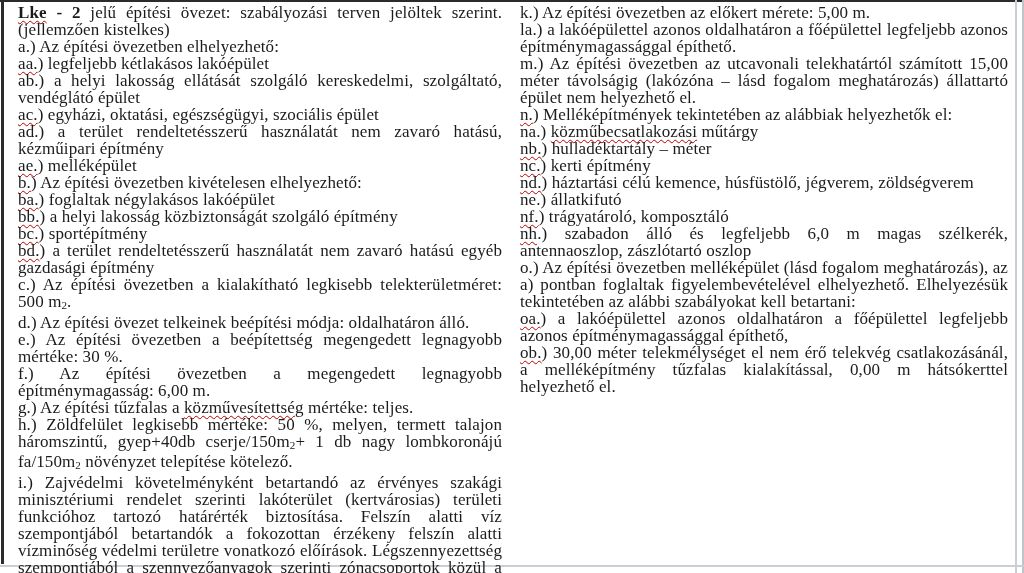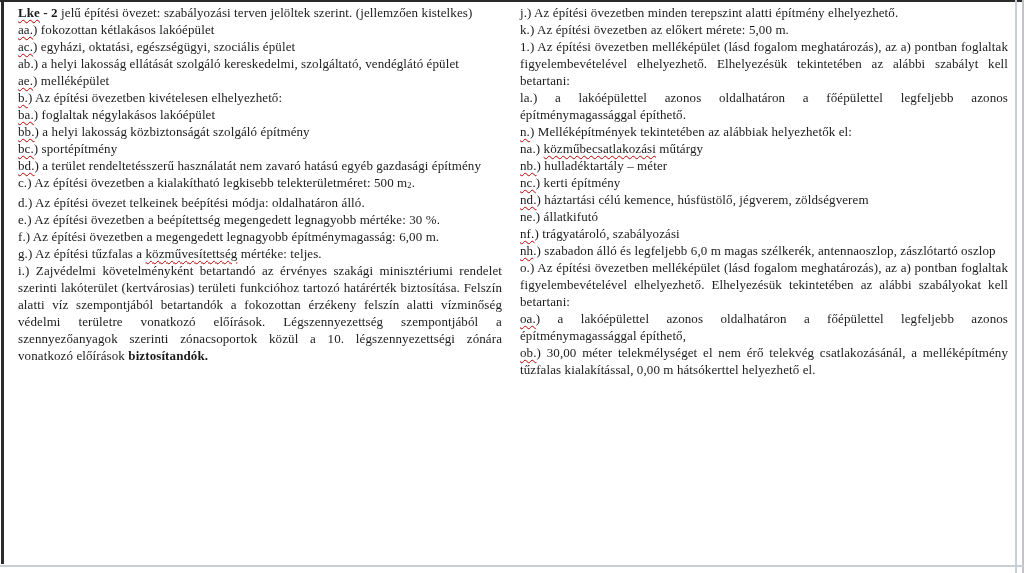--- a/index.html
+++ b/index.html
@@ -50,21 +50,21 @@
     background: var(--border-light, #c9cfd6);
   }
   .column {
     position: absolute;
     top: 4px;
   }
   .column-left  { left: 18px;  width: 484px; }
   .column-right { left: 520px; width: 488px; }
   .para {
     margin: 0;
-    font-size: 13px;
+    font-size: 17px;
     line-height: 17px;
     text-align: justify;
     letter-spacing: 0.1px;
   }
   .bold { font-weight: bold; }
   .squiggle {
     text-decoration-line: underline;
     text-decoration-style: wavy;
     text-decoration-color: var(--squiggle-red, #bb0000);
     text-decoration-thickness: 1px;
@@ -80,46 +80,48 @@
 
 <div class="page">
   <div class="border-top"></div>
   <div class="border-left"></div>
   <div class="border-right-inner"></div>
   <div class="border-right-edge"></div>
   <div class="border-bottom"></div>
 
   <div class="column column-left">
       <p class="para"><span class="bold squiggle">Lke</span><span class="bold"> - 2</span><span> jelű építési övezet: szabályozási terven jelöltek szerint. (jellemzően kistelkes)</span></p>
-      <p class="para"><span class="squiggle">aa.</span><span>) fokozottan kétlakásos lakóépület</span></p>
+      <p class="para"><span>a.) Az építési övezetben elhelyezhető:</span></p>
+      <p class="para"><span class="squiggle">aa.</span><span>) legfeljebb kétlakásos lakóépület</span></p>
+      <p class="para"><span>ab.) a helyi lakosság ellátását szolgáló kereskedelmi, szolgáltató, vendéglátó épület</span></p>
       <p class="para"><span class="squiggle">ac.</span><span>) egyházi, oktatási, egészségügyi, szociális épület</span></p>
-      <p class="para"><span>ab.) a helyi lakosság ellátását szolgáló kereskedelmi, szolgáltató, vendéglátó épület</span></p>
+      <p class="para"><span>ad.) a terület rendeltetésszerű használatát nem zavaró hatású, kézműipari építmény</span></p>
       <p class="para"><span class="squiggle">ae.</span><span>) melléképület</span></p>
       <p class="para"><span class="squiggle">b.</span><span>) Az építési övezetben kivételesen elhelyezhető:</span></p>
       <p class="para"><span class="squiggle">ba.</span><span>) foglaltak négylakásos lakóépület</span></p>
       <p class="para"><span class="squiggle">bb.</span><span>) a helyi lakosság közbiztonságát szolgáló építmény</span></p>
       <p class="para"><span class="squiggle">bc.</span><span>) sportépítmény</span></p>
       <p class="para"><span class="squiggle">bd.</span><span>) a terület rendeltetésszerű használatát nem zavaró hatású egyéb gazdasági építmény</span></p>
       <p class="para"><span>c.) Az építési övezetben a kialakítható legkisebb telekterületméret: 500 m</span><span class="subscript">2</span><span>.</span></p>
       <p class="para"><span>d.) Az építési övezet telkeinek beépítési módja: oldalhatáron álló.</span></p>
       <p class="para"><span>e.) Az építési övezetben a beépítettség megengedett legnagyobb mértéke: 30 %.</span></p>
       <p class="para"><span>f.) Az építési övezetben a megengedett legnagyobb építménymagasság: 6,00 m.</span></p>
       <p class="para"><span>g.) Az építési tűzfalas a </span><span class="squiggle">közművesítettség</span><span> mértéke: teljes.</span></p>
+      <p class="para"><span>h.) Zöldfelület legkisebb mértéke: 50 %, melyen, termett talajon háromszintű, gyep+40db cserje/150m</span><span class="subscript">2</span><span>+ 1 db nagy lombkoronájú fa/150m</span><span class="subscript">2</span><span> növényzet telepítése kötelező.</span></p>
       <p class="para"><span>i.) Zajvédelmi követelményként betartandó az érvényes szakági minisztériumi rendelet szerinti lakóterület (kertvárosias) területi funkcióhoz tartozó határérték biztosítása. Felszín alatti víz szempontjából betartandók a fokozottan érzékeny felszín alatti vízminőség védelmi területre vonatkozó előírások. Légszennyezettség szempontjából a szennyezőanyagok szerinti zónacsoportok közül a 10. légszennyezettségi zónára vonatkozó előírások </span><span class="bold">biztosítandók.</span></p>
     </div>
   <div class="column column-right">
-      <p class="para"><span>j.) Az építési övezetben minden terepszint alatti építmény elhelyezhető.</span></p>
       <p class="para"><span>k.) Az építési övezetben az előkert mérete: 5,00 m.</span></p>
-      <p class="para"><span>1.) Az építési övezetben melléképület (lásd fogalom meghatározás), az a) pontban foglaltak figyelembevételével elhelyezhető. Elhelyezésük tekintetében az alábbi szabályt kell betartani:</span></p>
       <p class="para"><span>la.) a lakóépülettel azonos oldalhatáron a főépülettel legfeljebb azonos építménymagassággal építhető.</span></p>
+      <p class="para"><span>m.) Az építési övezetben az utcavonali telekhatártól számított 15,00 méter távolságig (lakózóna – lásd fogalom meghatározás) állattartó épület nem helyezhető el.</span></p>
       <p class="para"><span class="squiggle">n.</span><span>) Melléképítmények tekintetében az alábbiak helyezhetők el:</span></p>
       <p class="para"><span>na.) </span><span class="squiggle">közműbecsatlakozási</span><span> műtárgy</span></p>
       <p class="para"><span class="squiggle">nb.</span><span>) hulladéktartály – méter</span></p>
       <p class="para"><span class="squiggle">nc.</span><span>) kerti építmény</span></p>
       <p class="para"><span class="squiggle">nd.</span><span>) háztartási célú kemence, húsfüstölő, jégverem, zöldségverem</span></p>
       <p class="para"><span>ne.) állatkifutó</span></p>
-      <p class="para"><span class="squiggle">nf.</span><span>) trágyatároló, szabályozási</span></p>
+      <p class="para"><span class="squiggle">nf.</span><span>) trágyatároló, komposztáló</span></p>
       <p class="para"><span class="squiggle">nh</span><span>.) szabadon álló és legfeljebb 6,0 m magas szélkerék, antennaoszlop, zászlótartó oszlop</span></p>
       <p class="para"><span>o.) Az építési övezetben melléképület (lásd fogalom meghatározás), az a) pontban foglaltak figyelembevételével elhelyezhető. Elhelyezésük tekintetében az alábbi szabályokat kell betartani:</span></p>
       <p class="para"><span class="squiggle">oa.</span><span>) a lakóépülettel azonos oldalhatáron a főépülettel legfeljebb azonos építménymagassággal építhető,</span></p>
       <p class="para"><span class="squiggle">ob.</span><span>) 30,00 méter telekmélységet el nem érő telekvég csatlakozásánál, a melléképítmény tűzfalas kialakítással, 0,00 m hátsókerttel helyezhető el.</span></p>
     </div>
 </div>
 
 </body></html>

